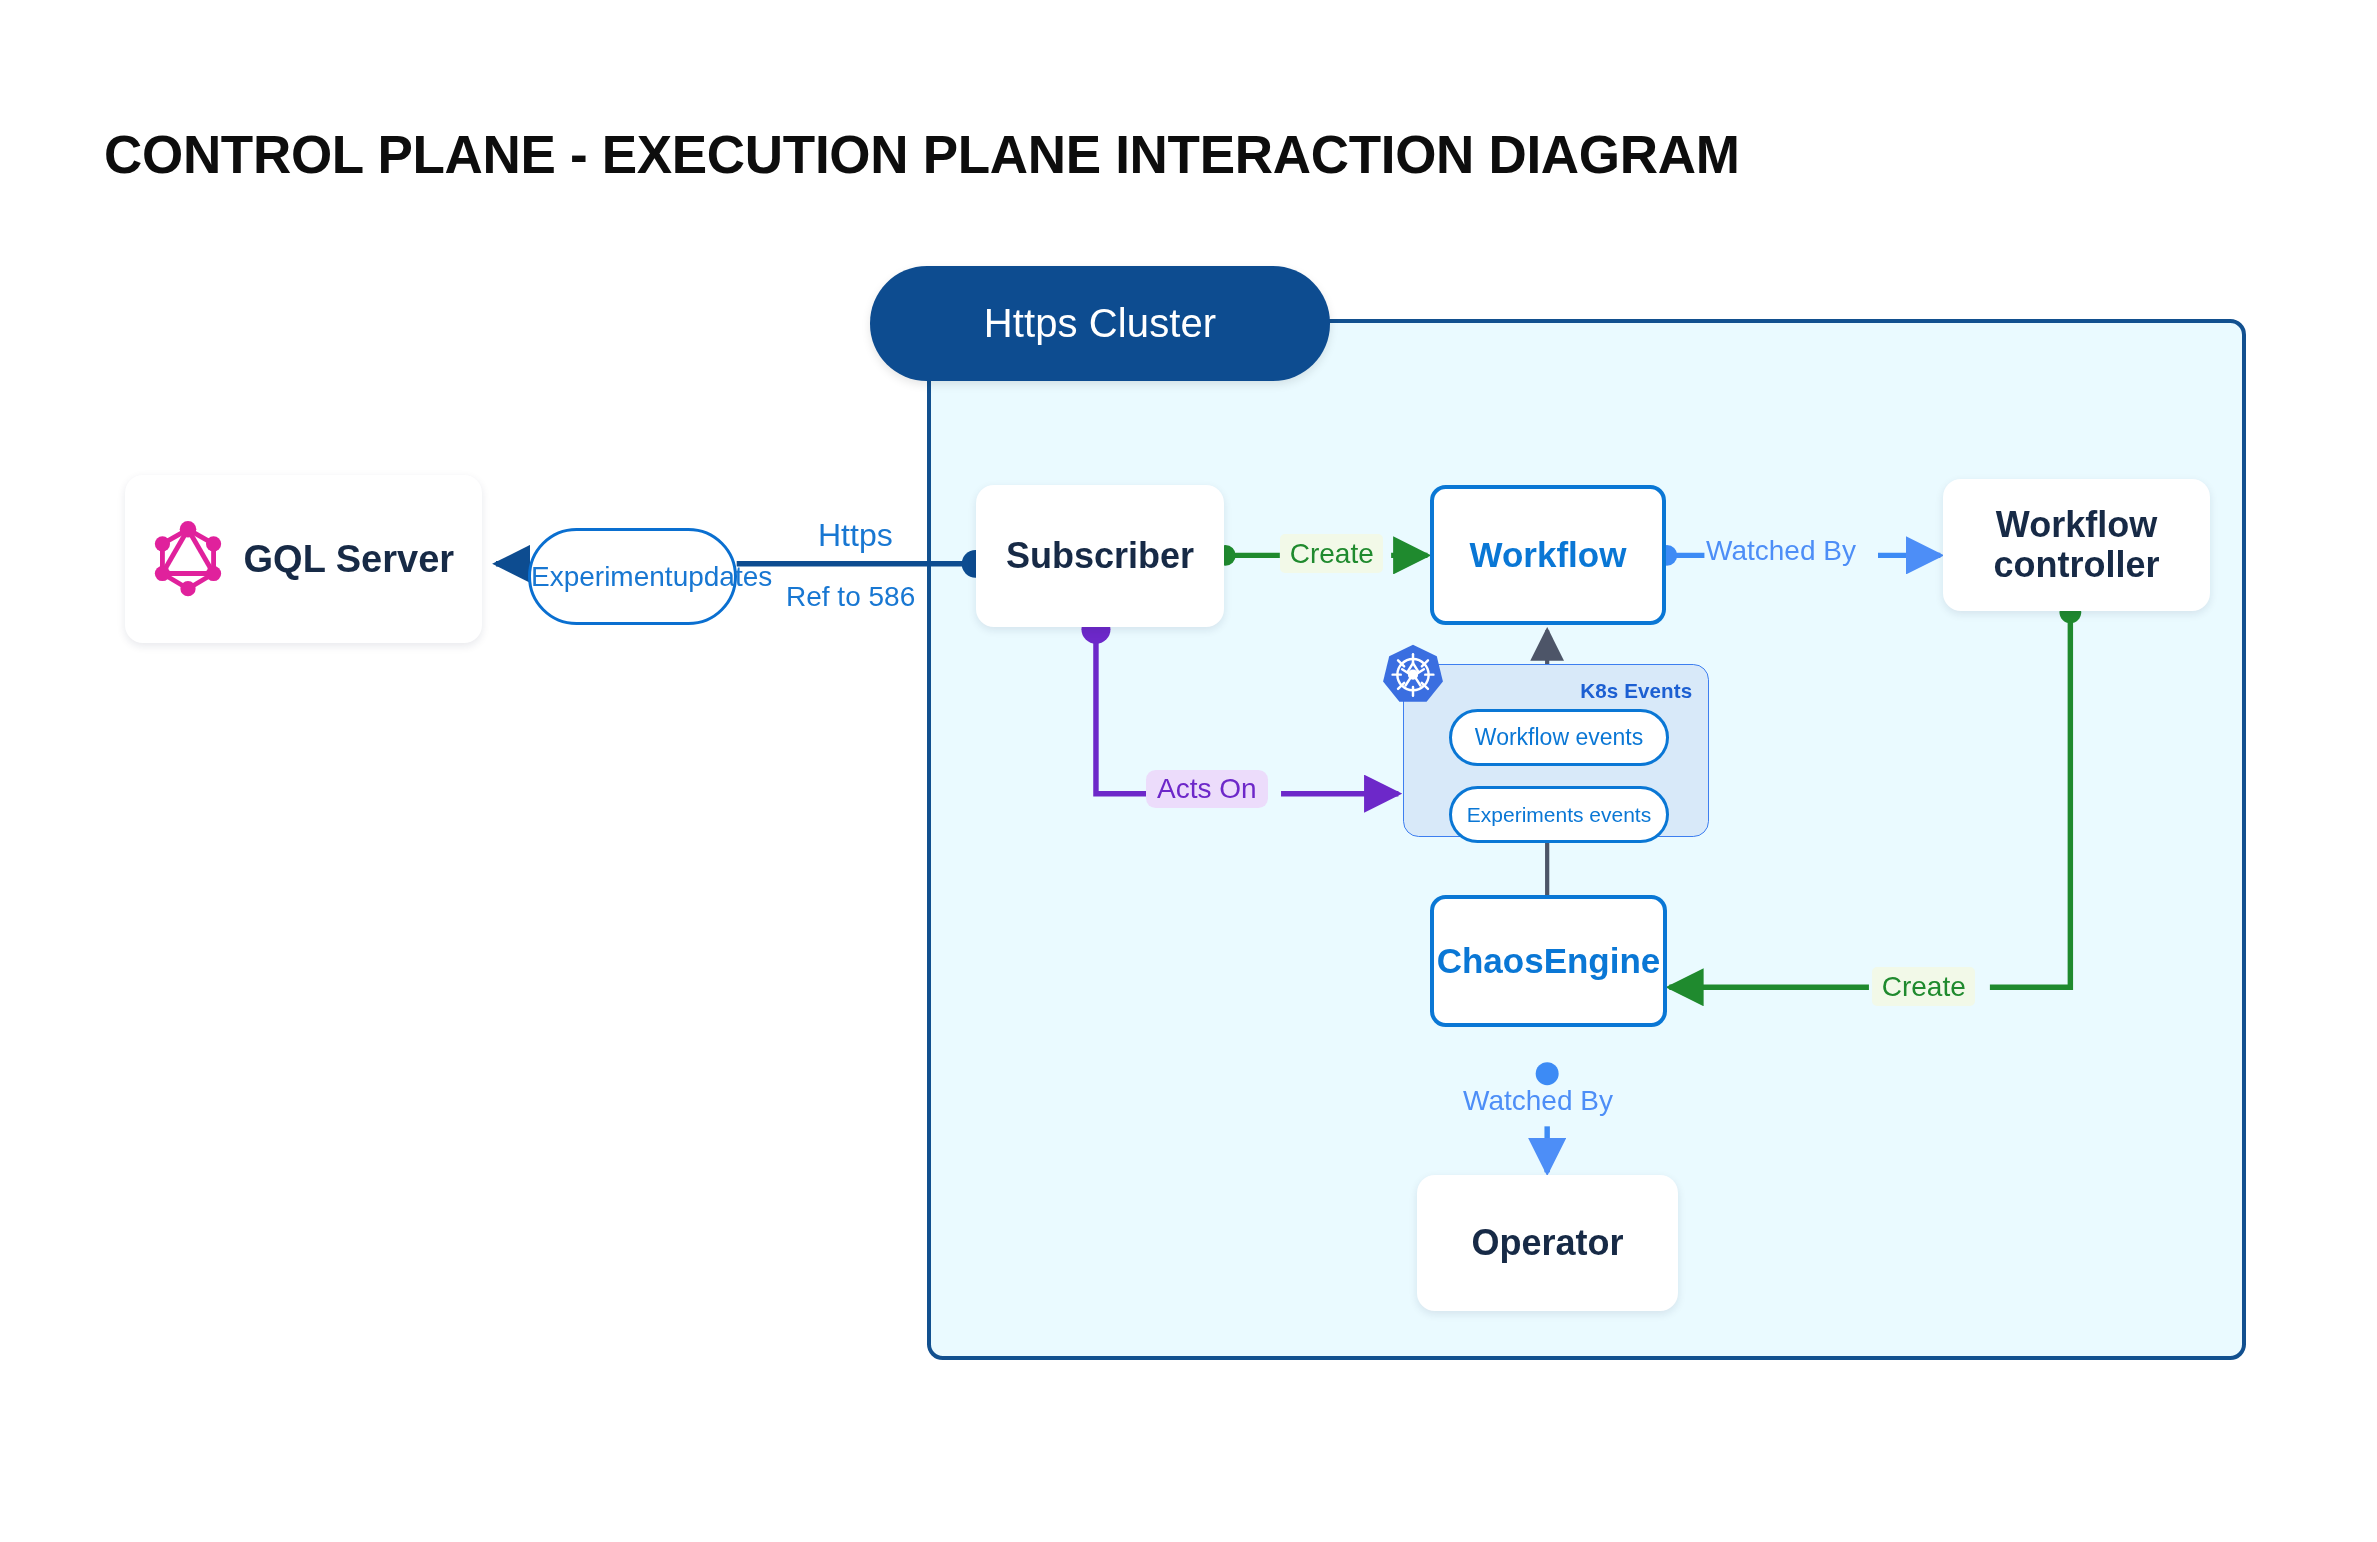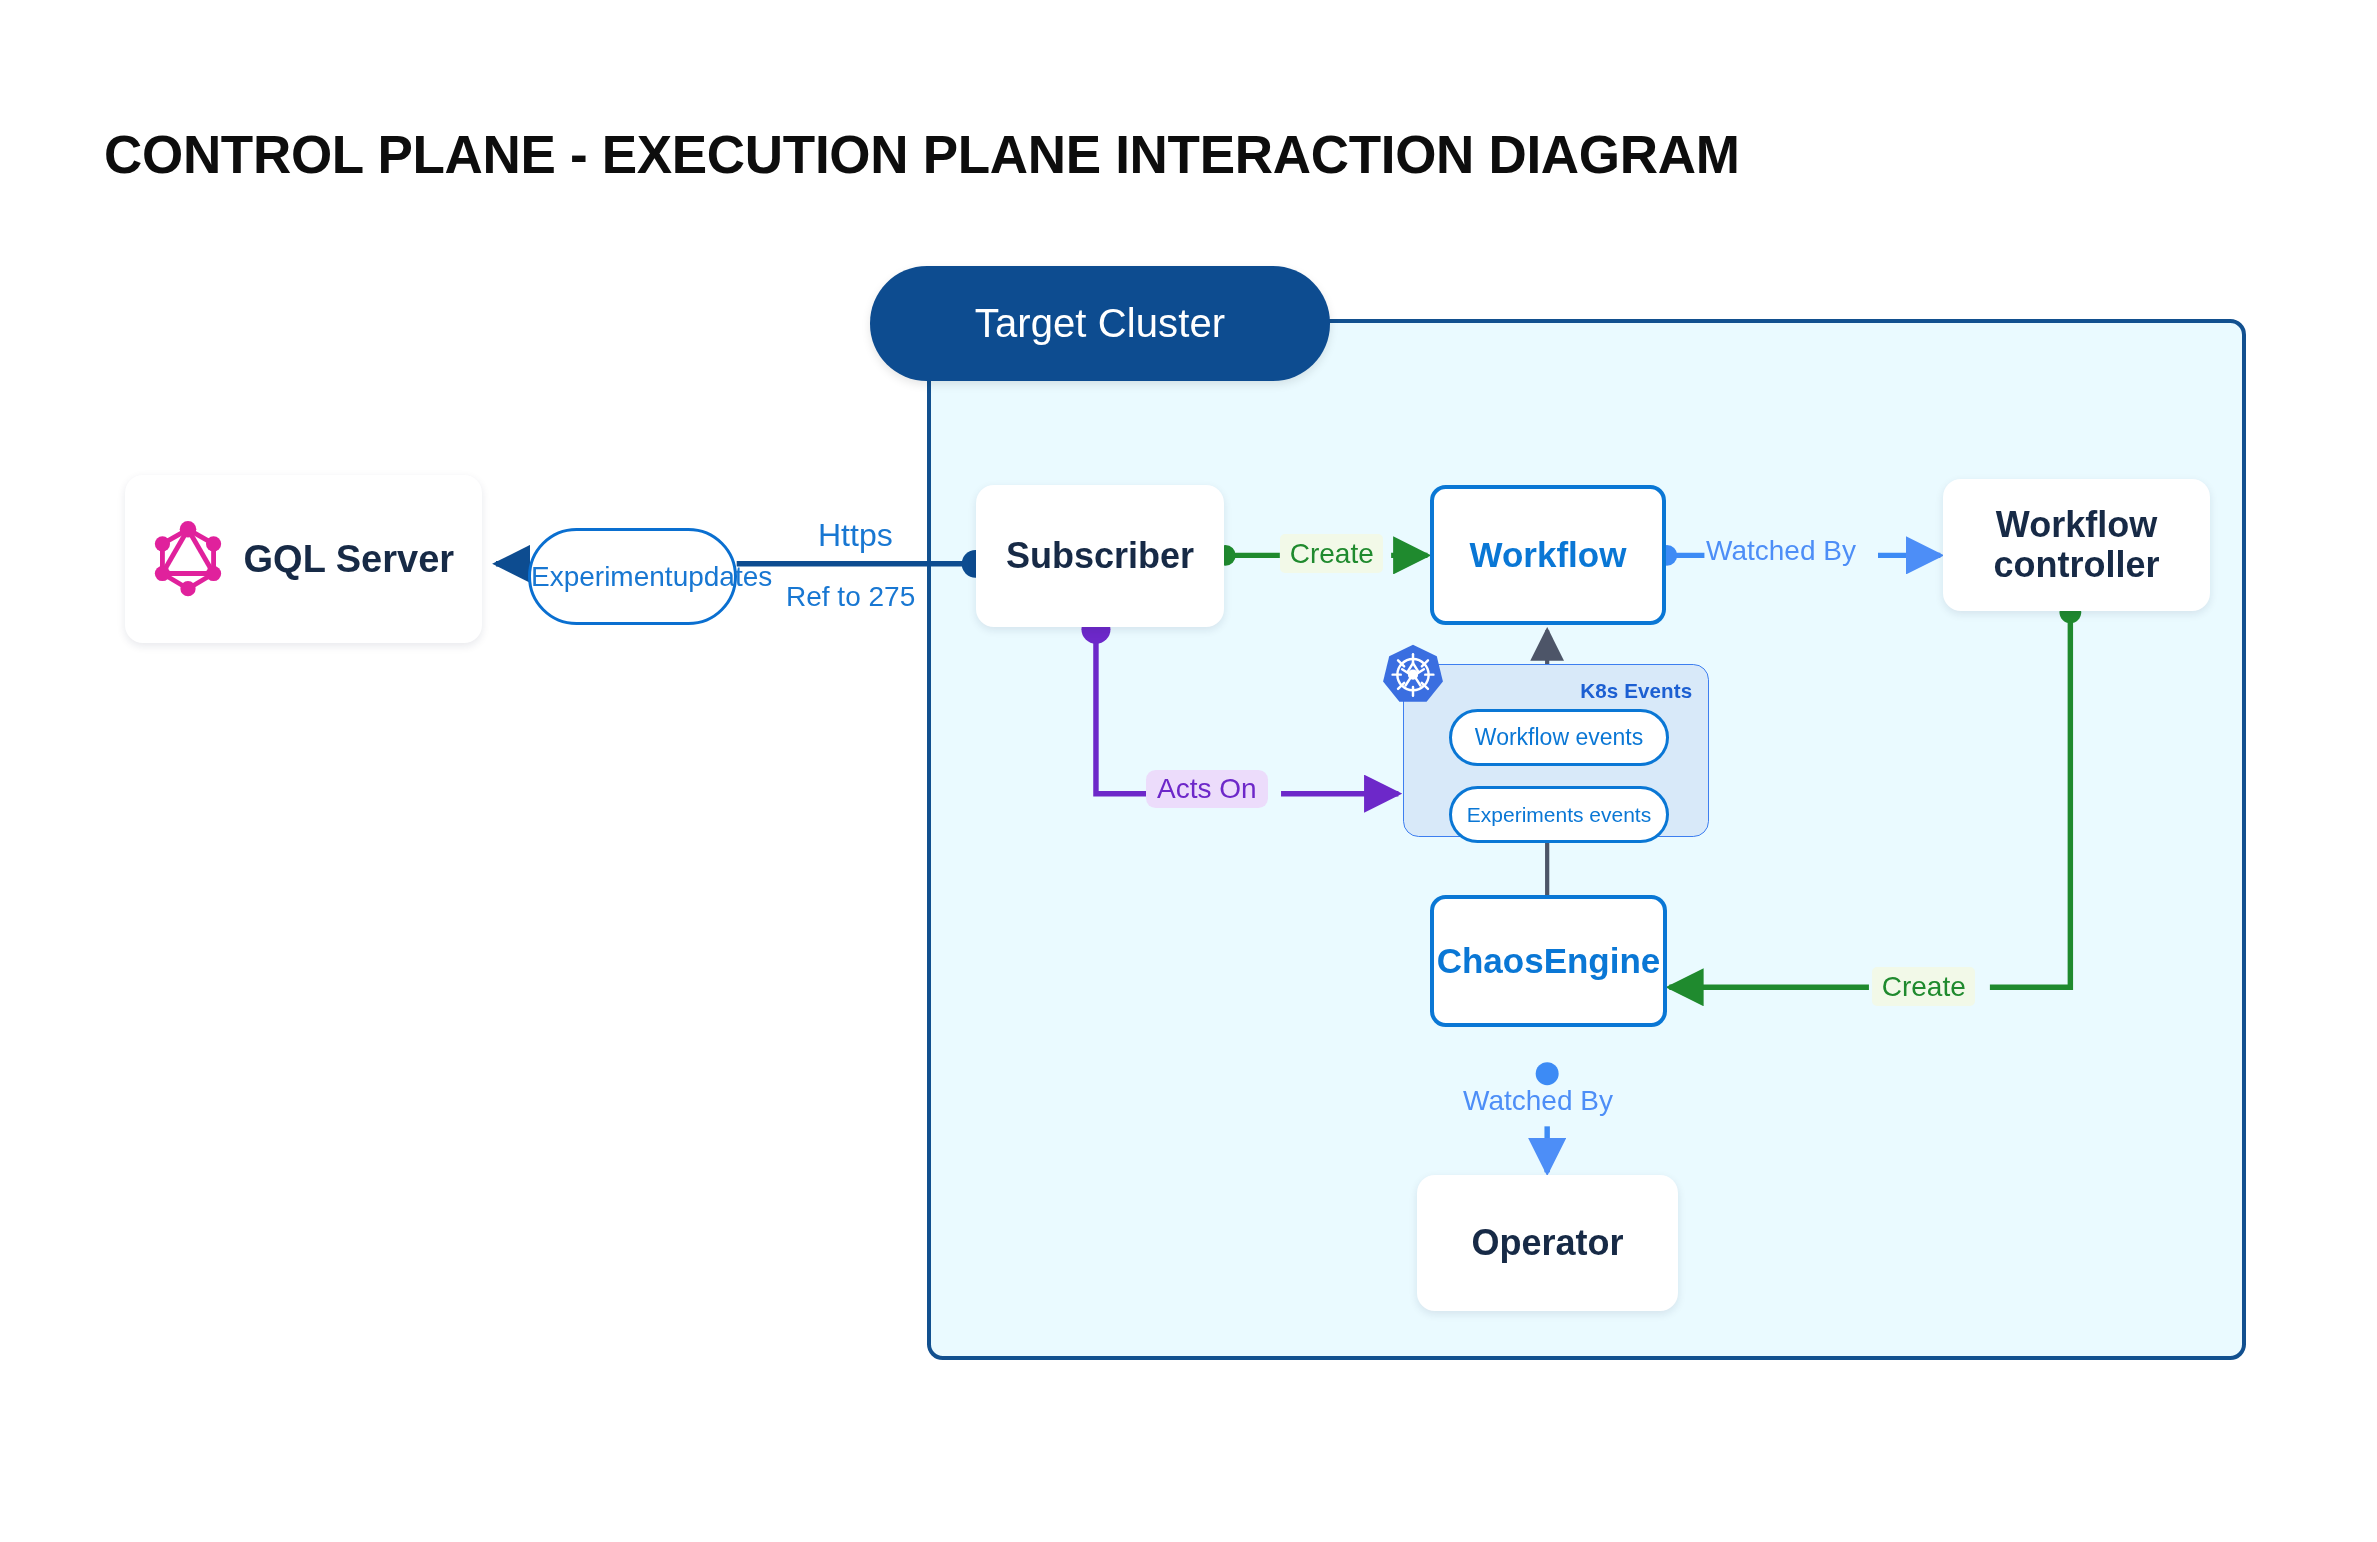--- a/index.html
+++ b/index.html
@@ -354,21 +354,21 @@
     </g>
 
     <g>
       <path d="M 2558 1772 L 2558 1790" stroke="#3d8bf5" stroke-width="9" fill="none"></path>
       <path d="M 2558 1862 L 2558 1938" stroke="#3d8bf5" stroke-width="9" fill="none" marker-end="url(#arrow-lightblue)"></path>
       <circle cx="2558" cy="1775" r="19" fill="#3d8bf5"></circle>
     </g>
   </svg>
 
   <div class="cluster-header">
-    <span>Target Cluster</span>
+    <span>Https Cluster</span>
   </div>
 
   <div class="node node-plain" id="gql-server">
     <span style="display:inline-flex;">
       <svg width="70" height="76" viewBox="0 0 100 110" aria-hidden="true">
         <g stroke="#e0219c" stroke-width="7" fill="none">
           <line x1="50" y1="12" x2="13" y2="33"></line>
           <line x1="50" y1="12" x2="87" y2="33"></line>
           <line x1="13" y1="33" x2="13" y2="76"></line>
           <line x1="87" y1="33" x2="87" y2="76"></line>
@@ -391,21 +391,21 @@
     <span class="node-label">GQL Server</span>
   </div>
 
   <div id="experiment-pill">
     <span>Experiment</span>
       <br>
     <span>updates</span>
   </div>
 
   <div class="edge-label lbl-https" id="label-https">Https</div>
-  <div class="edge-label lbl-ref" id="label-ref443">Ref to 275</div>
+  <div class="edge-label lbl-ref" id="label-ref443">Ref to 586</div>
 
   <div class="node node-plain" id="subscriber">
     <span class="node-label">Subscriber</span>
   </div>
 
   <div class="edge-label lbl-green" id="label-create-1">Create</div>
 
   <div class="node node-outlined" id="workflow">
     <span class="node-label-blue">Workflow</span>
   </div>

